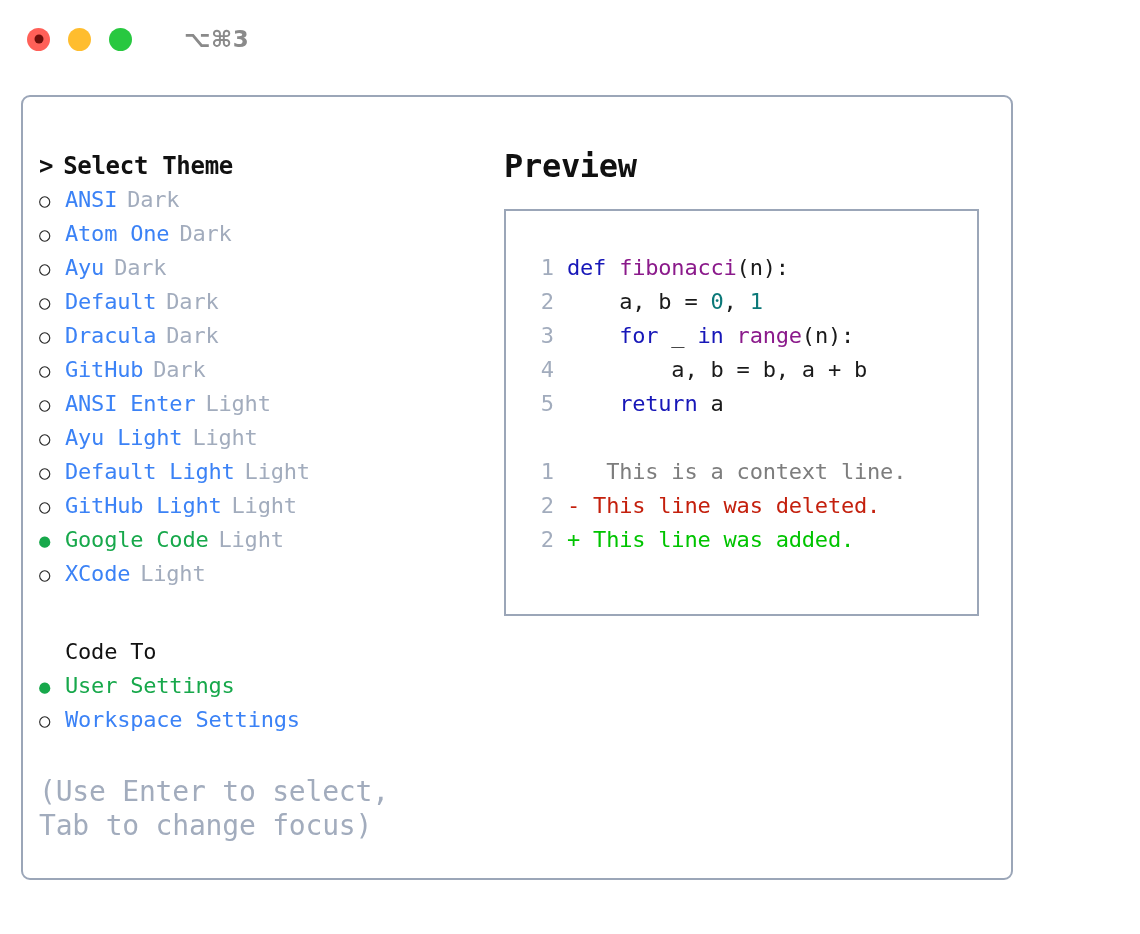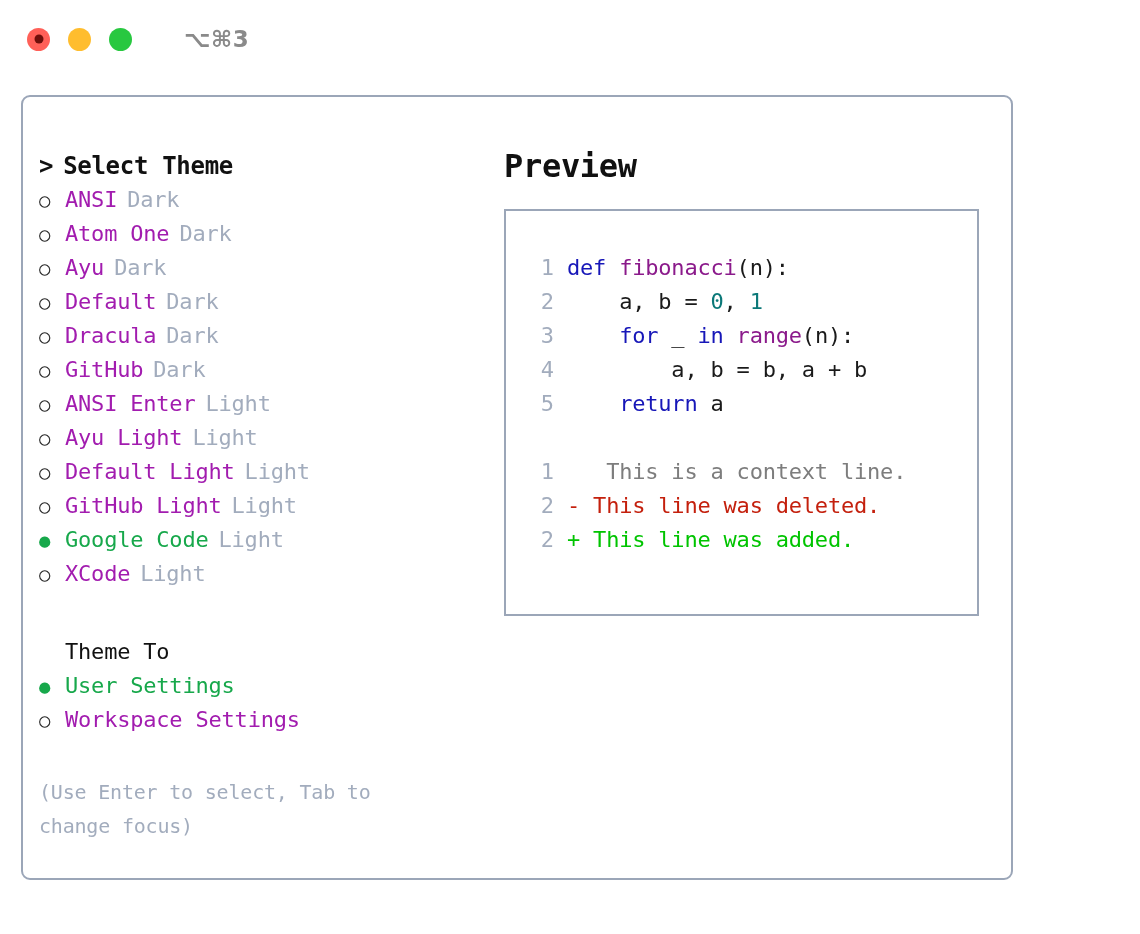--- a/index.html
+++ b/index.html
@@ -99,42 +99,42 @@
     white-space: nowrap;
   }
   .bullet {
     width: 26px;
     flex: none;
     font-size: 19px;
     color: #2b2b2b;
     line-height: 34px;
   }
   .bullet.on { color: #17a84b; }
-  .opt-label { color: #a21caf; letter-spacing: -0.2px; }
+  .opt-label { color: #3b82f6; letter-spacing: -0.2px; }
   .opt-label.selected { color: #17a84b; }
   .opt-suffix {
     color: #a2acbd;
     margin-left: 10px;
     letter-spacing: -0.2px;
   }
 
   .spacer-block { height: 44px; }
 
   .apply-title {
     font-size: 22px;
     color: #111111;
     line-height: 34px;
     padding-left: 26px;
     letter-spacing: -0.2px;
     white-space: nowrap;
   }
 
   .hint {
     margin-top: 38px;
-    font-size: 20px;
+    font-size: 28px;
     color: #a2acbd;
     line-height: 34px;
     letter-spacing: -0.2px;
     max-width: 400px;
   }
 
   
   .preview-title {
     font-size: 32px;
     font-weight: 700;
@@ -260,21 +260,21 @@
               </div>
               <div class="opt-row">
                 <span class="bullet">○</span>
                 <span class="opt-label">XCode</span>
                 <span class="opt-suffix">Light</span>
               </div>
             </div>
 
           <div class="spacer-block"></div>
 
-          <div class="apply-title">Theme To</div>
+          <div class="apply-title">Code To</div>
 
           <div id="apply-list">
               <div class="opt-row">
                 <span class="bullet on">●</span>
                 <span class="opt-label selected">User Settings</span>
               </div>
               <div class="opt-row">
                 <span class="bullet">○</span>
                 <span class="opt-label">Workspace Settings</span>
               </div>

